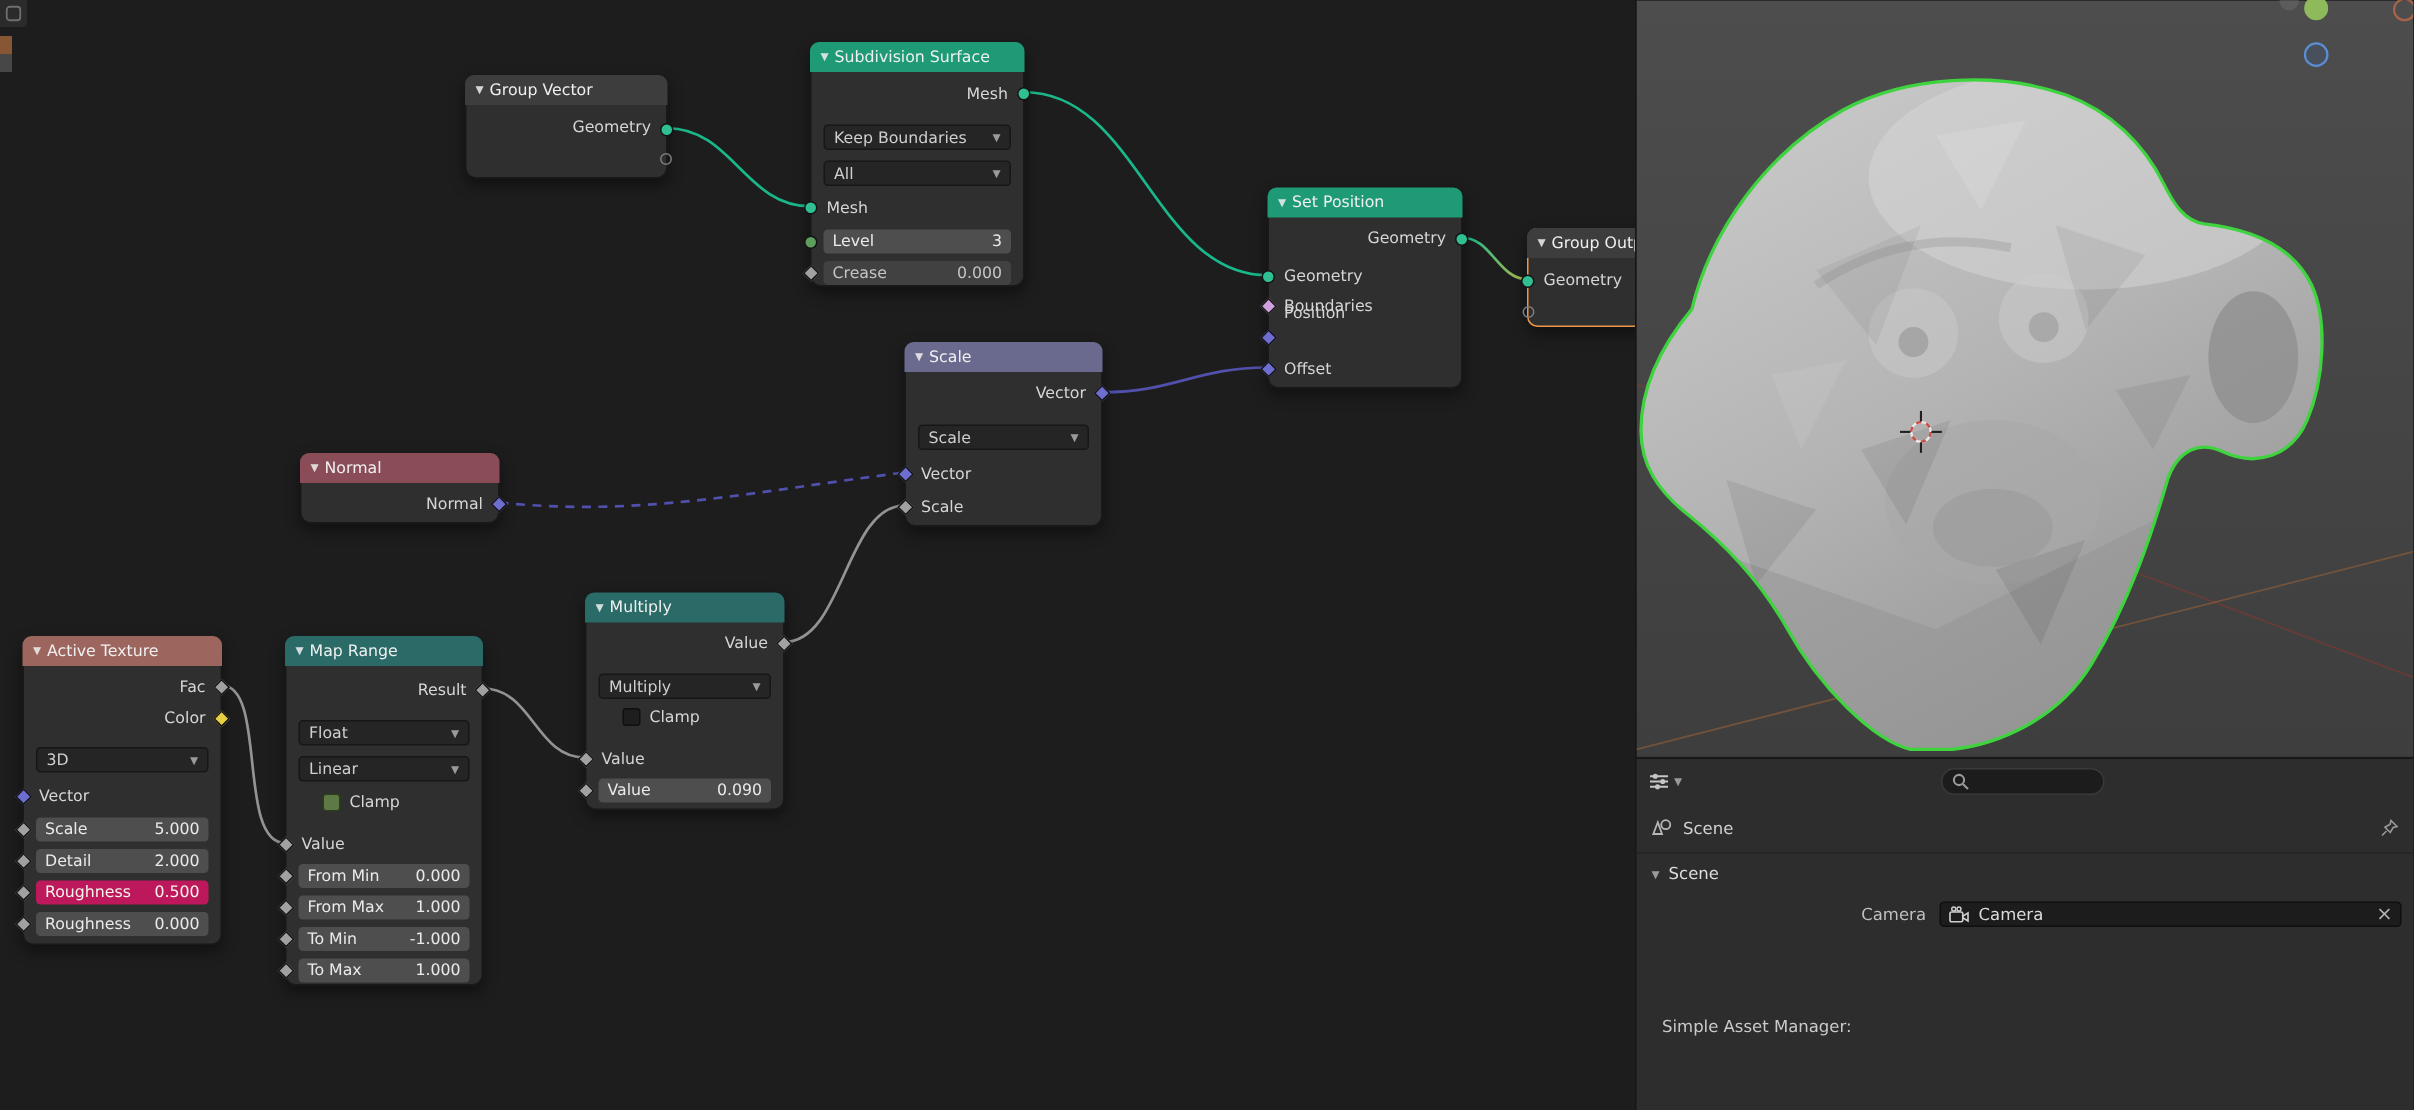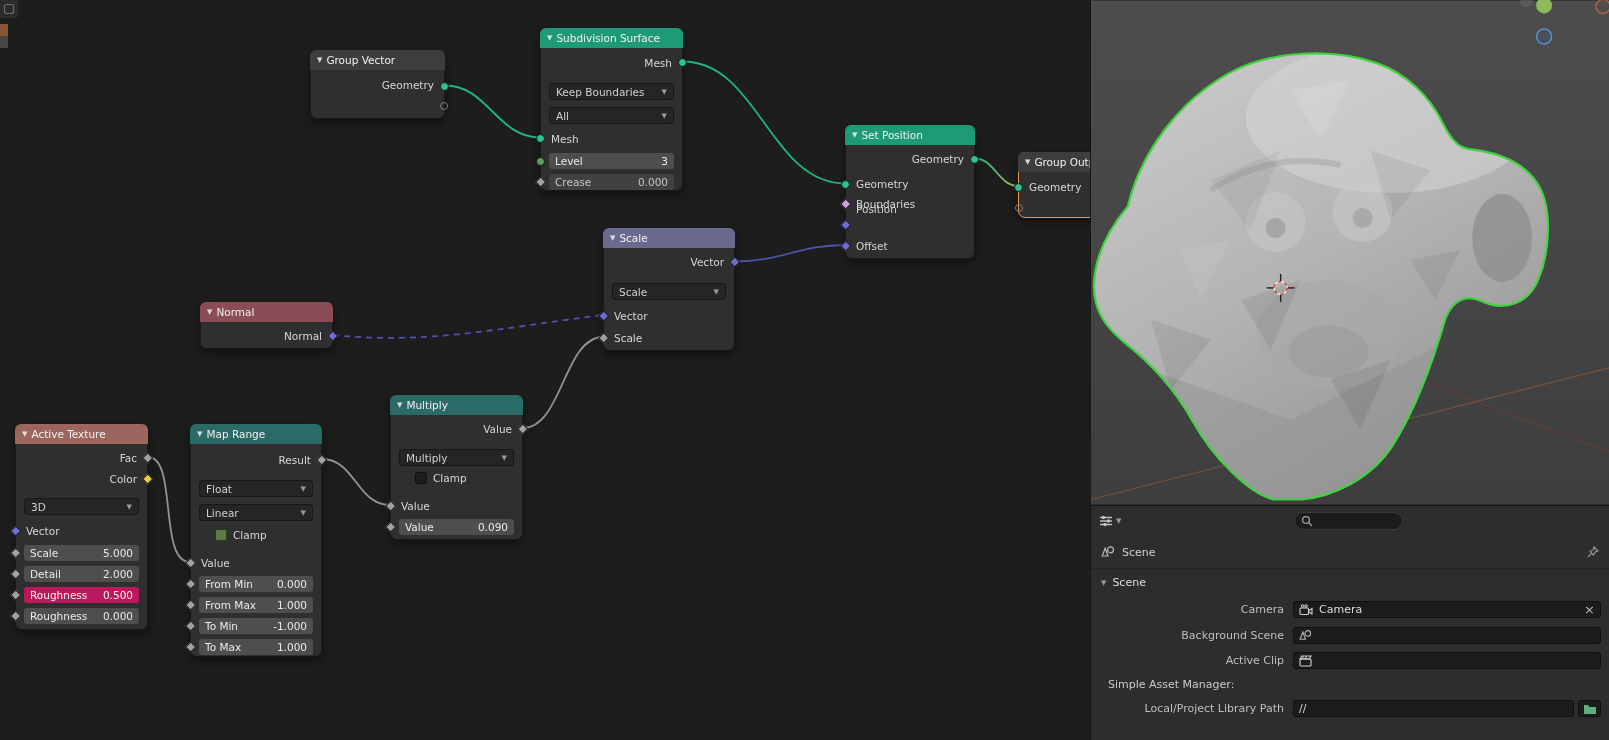--- a/index.html
+++ b/index.html
@@ -411,48 +411,17 @@
         <rect x="1" y="4" width="8.5" height="6.5" rx="1" fill="none" stroke="#cfcfcf" stroke-width="1.1"></rect>
         <path d="M9.5 6.8 L13 4.6 L13 10 L9.5 7.8" fill="none" stroke="#cfcfcf" stroke-width="1.1"></path>
         <circle cx="3.5" cy="2" r="1.3" fill="none" stroke="#cfcfcf" stroke-width="1"></circle>
         <circle cx="7" cy="2" r="1.3" fill="none" stroke="#cfcfcf" stroke-width="1"></circle>
       </svg>
       <span>Camera</span>
       <span class="pfx">×</span>
     </div>
   </div>
 
-  <div class="prow" style="top:121px">
-    <div class="plabel">Background Scene</div>
-    <div class="pfield">
-      <svg width="13" height="13" viewBox="0 0 14 14">
-        <circle cx="9.5" cy="4.8" r="3" fill="none" stroke="#b0b0b0" stroke-width="1.2"></circle>
-        <path d="M4.2 3.2 L7 11 L1.2 11 Z" fill="none" stroke="#b0b0b0" stroke-width="1.2"></path>
-      </svg>
-    </div>
-  </div>
-
-  <div class="prow" style="top:146px">
-    <div class="plabel">Active Clip</div>
-    <div class="pfield">
-      <svg width="13" height="12" viewBox="0 0 13 12">
-        <rect x="1" y="4" width="11" height="7" rx="1" fill="none" stroke="#cfcfcf" stroke-width="1.1"></rect>
-        <path d="M1 4 L2.6 1 L12 1 L10.4 4 Z" fill="none" stroke="#cfcfcf" stroke-width="1.1"></path>
-        <line x1="4.5" y1="1" x2="3.2" y2="4" stroke="#cfcfcf" stroke-width="1"></line>
-        <line x1="7.5" y1="1" x2="6.2" y2="4" stroke="#cfcfcf" stroke-width="1"></line>
-      </svg>
-    </div>
-  </div>
+
 
   <div class="pass​et passet">Simple Asset Manager:</div>
 
-  <div class="prow" style="top:194px">
-    <div class="plabel">Local/Project Library Path</div>
-    <div class="pfield" style="right:27px">
-      <span>//</span>
-    </div>
-    <div class="pfolderbtn">
-      <svg width="14" height="12" viewBox="0 0 14 12">
-        <path d="M1 2 L5 2 L6.5 4 L13 4 L13 11 L1 11 Z" fill="#5fae7c"></path>
-      </svg>
-    </div>
-  </div>
 </div>
 
 </body></html>

